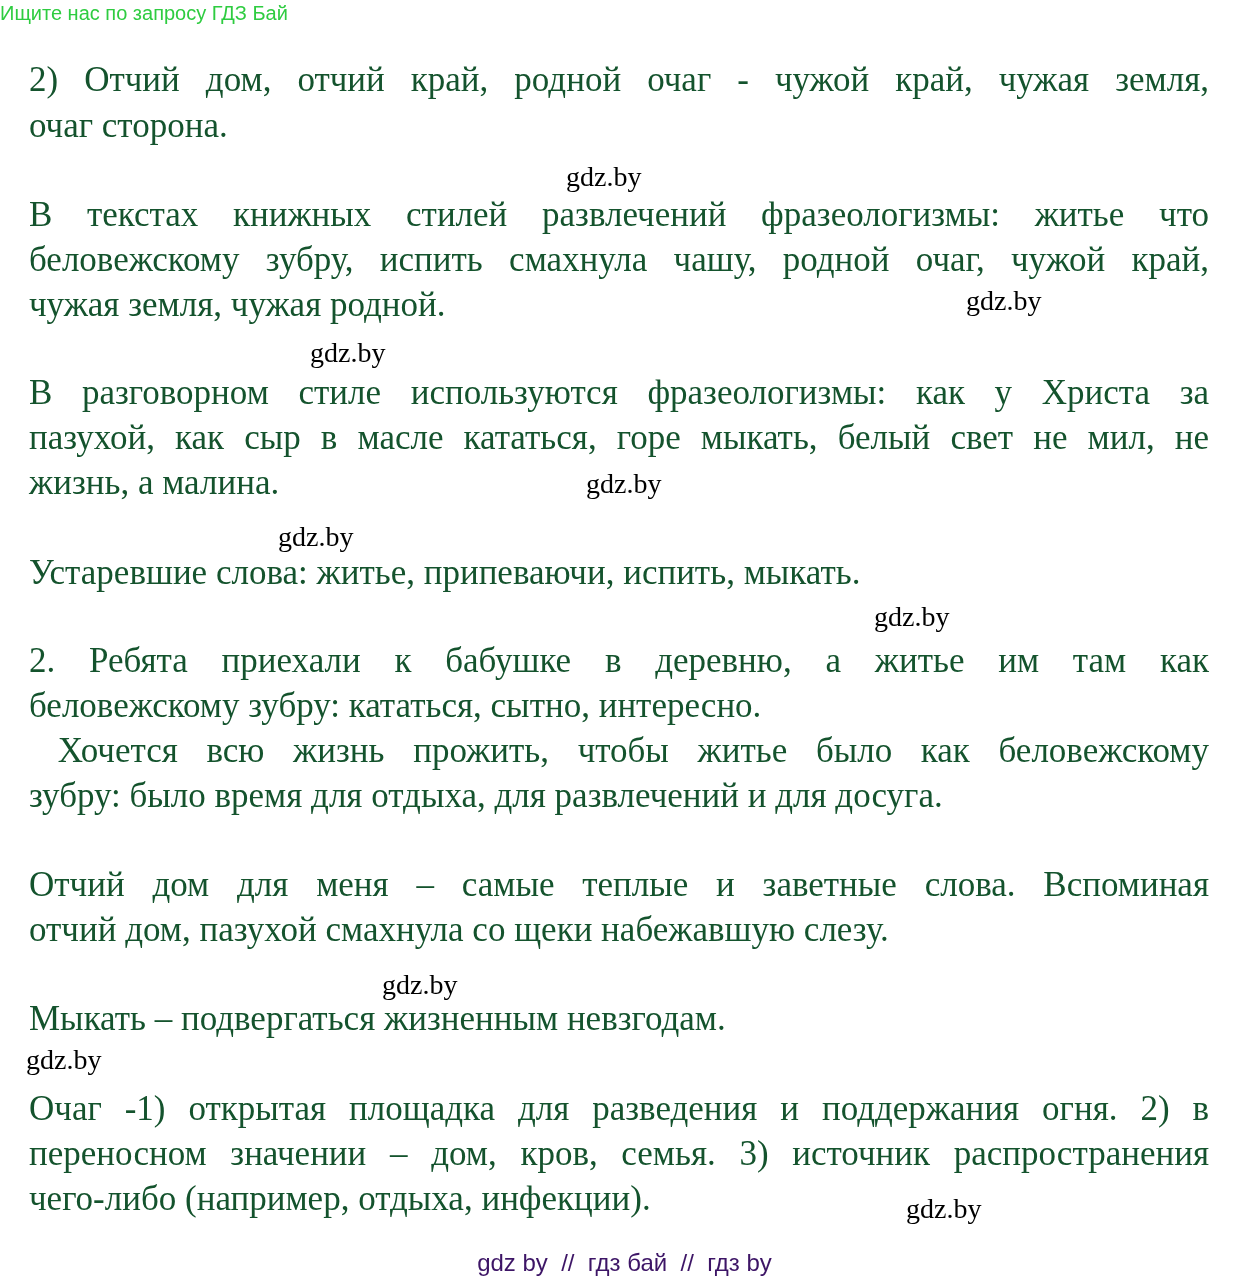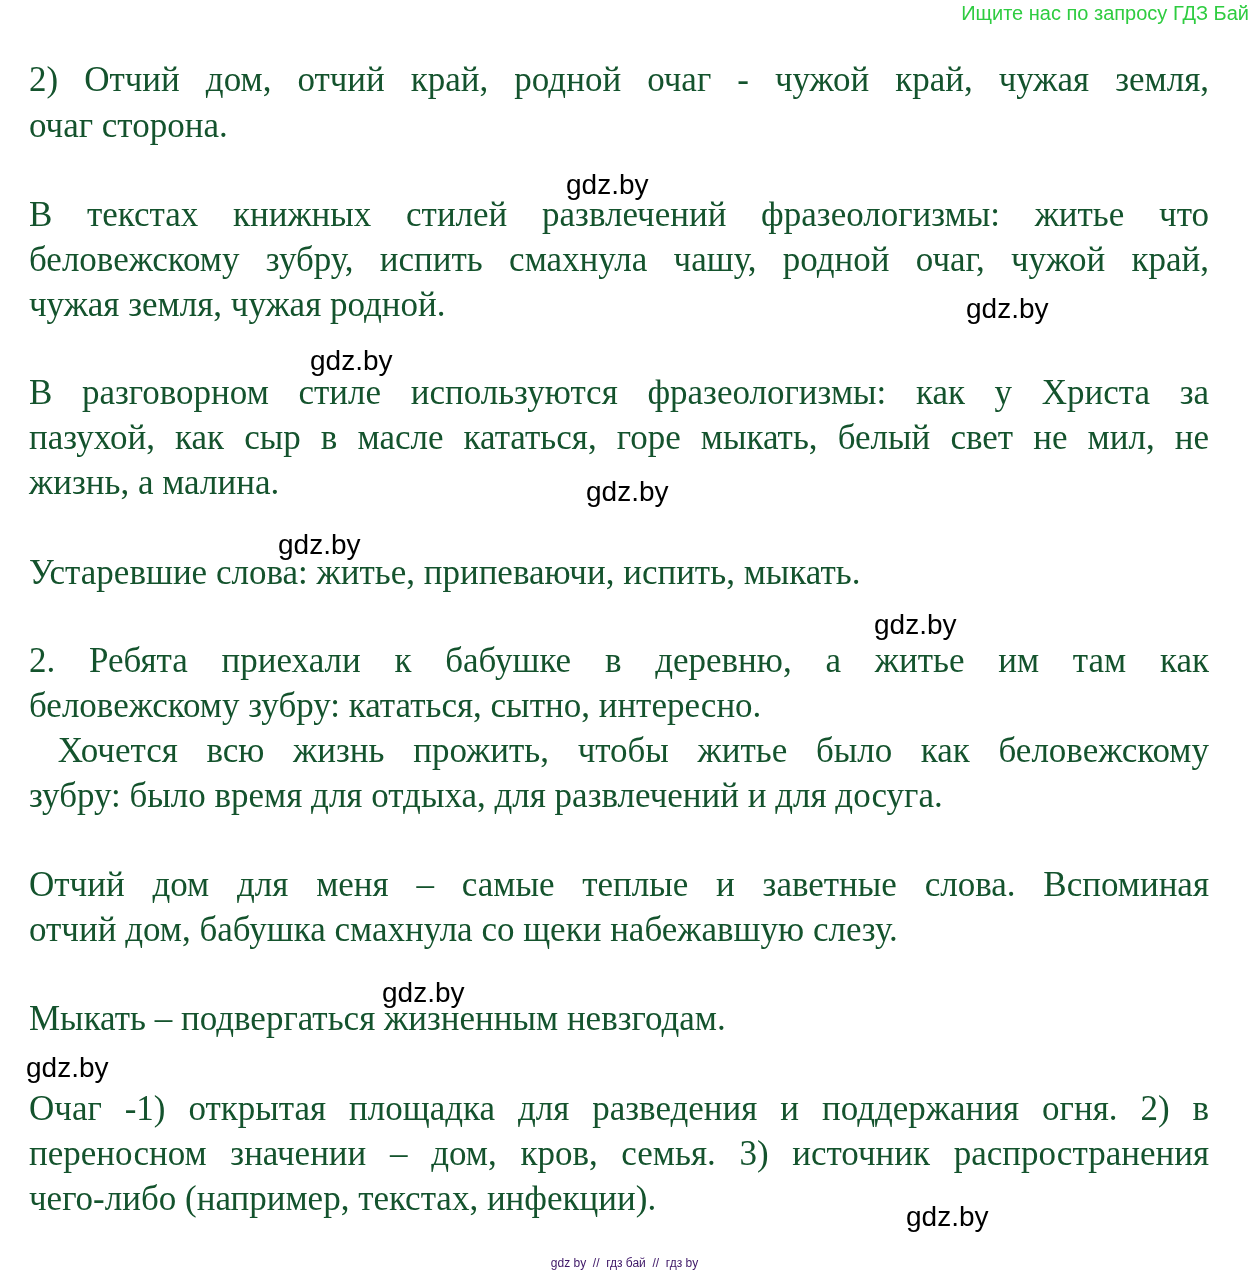--- a/index.html
+++ b/index.html
@@ -1,36 +1,36 @@
 <!DOCTYPE html>
 <html><head>
 <meta charset="utf-8">
 <style>
   html, body { margin: 0; padding: 0; background: #ffffff; }
   body { width: 1249px; height: 1279px; position: relative; overflow: hidden; }
   .header {
-    position: absolute; top: 0; left: 0; width: 1249px; text-align: right;
+    position: absolute; top: 0; left: 0; width: 1249px; text-align: left;
     font-family: "Liberation Sans", sans-serif; font-size: 20px; color: #2ecc40;
     line-height: 26px;
   }
   .footer {
     position: absolute; top: 1250px; left: 0; width: 1249px; text-align: center;
-    font-family: "Liberation Sans", sans-serif; font-size: 12px; color: #3d1566;
+    font-family: "Liberation Sans", sans-serif; font-size: 24px; color: #3d1566;
     line-height: 26px;
   }
   .line {
     position: absolute; left: 29px; width: 1180px;
     font-family: "Liberation Serif", serif; font-size: 35px; color: #14532d;
     line-height: 44px; white-space: nowrap;
     text-align: justify; text-align-last: justify;
   }
   .line.last { text-align-last: left; }
   .wm {
-    position: absolute; font-family: Liberation Sans, sans-serif;
-    font-size: 28px; color: #000; line-height: 32px; white-space: nowrap; margin-top: 8px;
+    position: absolute; font-family: Liberation Serif, serif;
+    font-size: 28px; color: #000; line-height: 32px; white-space: nowrap;
   }
 </style>
 </head>
 <body>
 
 <div class="header">Ищите нас по запросу ГДЗ Бай</div>
 
 <div class="line" style="top:58px">2) Отчий дом, отчий край, родной очаг - чужой край, чужая земля,</div>
 <div class="line last" style="top:104px">очаг сторона.</div>
 <div class="wm" style="top:161px;left:566px">gdz.by</div>
@@ -50,24 +50,24 @@
 <div class="line last" style="top:551px">Устаревшие слова: житье, припеваючи, испить, мыкать.</div>
 <div class="wm" style="top:601px;left:874px">gdz.by</div>
 
 <div class="line" style="top:639px">2. Ребята приехали к бабушке в деревню, а житье им там как</div>
 <div class="line last" style="top:684px">беловежскому зубру: кататься, сытно, интересно.</div>
 
 <div class="line" style="top:729px;white-space:pre"> Хочется всю жизнь прожить, чтобы житье было как беловежскому</div>
 <div class="line last" style="top:774px">зубру: было время для отдыха, для развлечений и для досуга.</div>
 
 <div class="line" style="top:863px">Отчий дом для меня – самые теплые и заветные слова. Вспоминая</div>
-<div class="line last" style="top:908px">отчий дом, бабушка смахнула со щеки набежавшую слезу.</div>
+<div class="line last" style="top:908px">отчий дом, пазухой смахнула со щеки набежавшую слезу.</div>
 <div class="wm" style="top:969px;left:382px">gdz.by</div>
 
 <div class="line last" style="top:997px">Мыкать – подвергаться жизненным невзгодам.</div>
 <div class="wm" style="top:1044px;left:26px">gdz.by</div>
 
 <div class="line" style="top:1087px">Очаг -1) открытая площадка для разведения и поддержания огня. 2) в</div>
 <div class="line" style="top:1132px">переносном значении – дом, кров, семья. 3) источник распространения</div>
-<div class="line last" style="top:1177px">чего-либо (например, текстах, инфекции).</div>
+<div class="line last" style="top:1177px">чего-либо (например, отдыха, инфекции).</div>
 <div class="wm" style="top:1193px;left:906px">gdz.by</div>
 
 <div class="footer"><span style="white-space:pre">gdz by  //  гдз бай  //  гдз by</span></div>
 
 </body></html>

